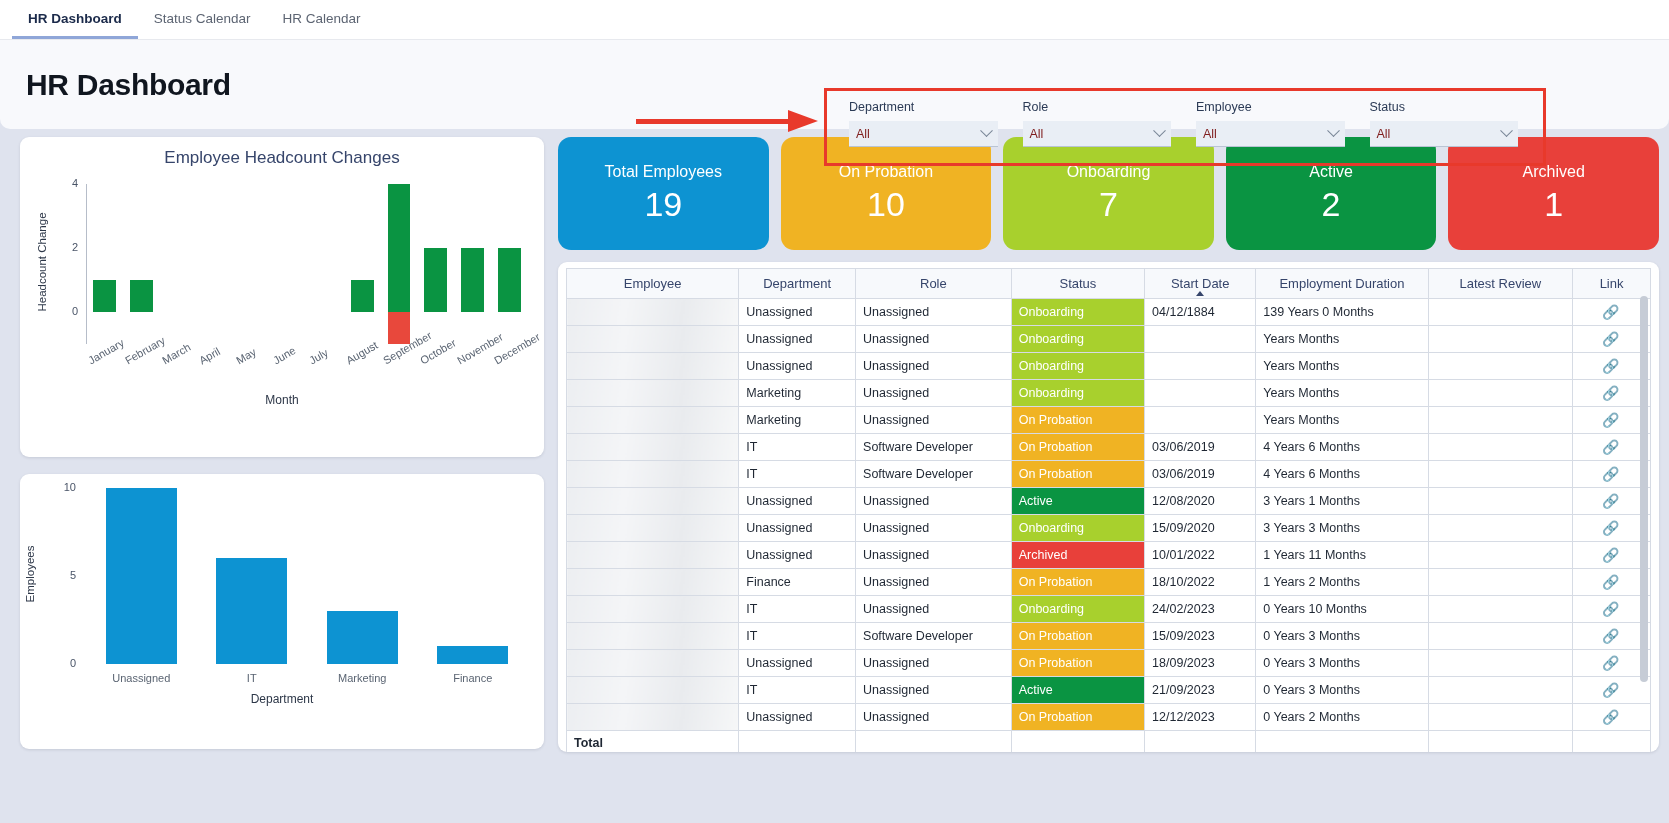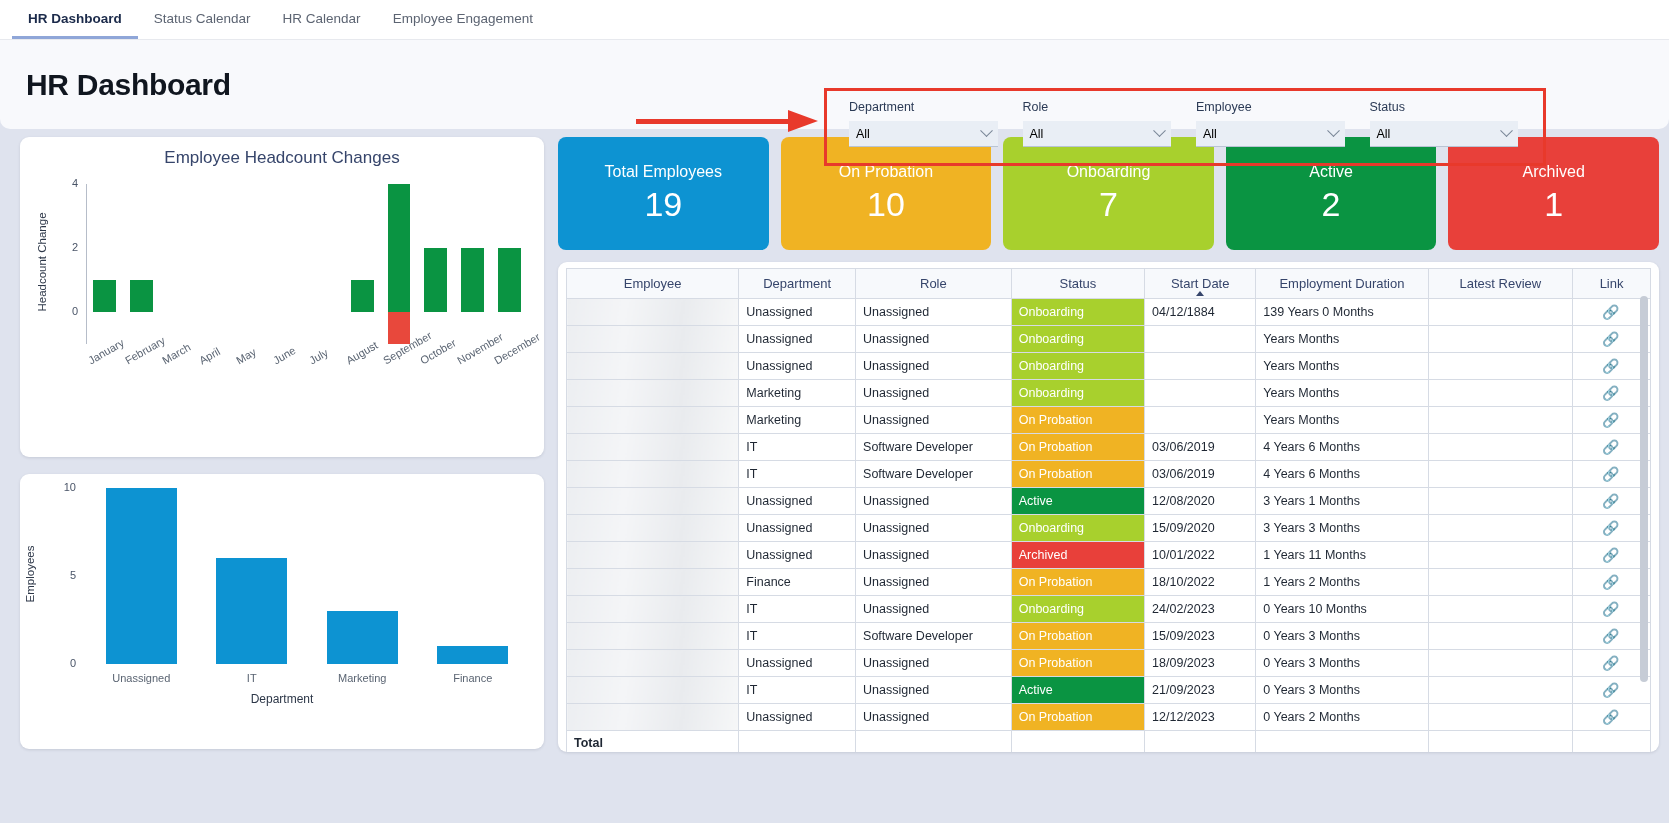--- a/index.html
+++ b/index.html
@@ -58,21 +58,21 @@
     padding: 9px 0 0 22px;
   }
   .filter { width: 152px; margin-right: 25px; }
   .filter-label { font-size: 12.5px; color: #2b3a55; margin-bottom: 7px; }
   .filter-select {
     height: 26px; background: #e9eef5;
     border: none; border-bottom: 1px solid #b9c4d4;
     display: flex; align-items: center; justify-content: space-between;
     padding: 0 7px; cursor: pointer;
   }
-  .filter-value { font-size: 12.5px; color: #000000; }
+  .filter-value { font-size: 12.5px; color: #7f1d1d; }
   .chev { width: 9px; height: 9px; border-right: 1.6px solid #7a8798; border-bottom: 1.6px solid #7a8798;
           transform: rotate(45deg) translate(-2px,-2px); }
 
   
   .body { display: flex; padding: 8px 10px 0 20px; gap: 14px; }
   .left-col { width: 524px; display: flex; flex-direction: column; gap: 17px; }
   .right-col { flex: 1; display: flex; flex-direction: column; gap: 12px; }
 
   .card { background: #fff; border-radius: 9px; box-shadow: 0 1px 3px rgba(30,40,60,.13); }
 
@@ -93,21 +93,21 @@
   .bar { position: absolute; }
   .xtick {
     position: absolute; font-size: 11px; color: #5a6472;
     transform: rotate(-30deg); transform-origin: left top; white-space: nowrap;
   }
   .xlab { text-align: center; font-size: 12px; color: #2d3748; }
 
   
   .kpis { display: flex; gap: 12px; }
   .kpi {
-    flex: 1; height: 113px; border-radius: 8px;
+    flex: 1; height: 113px; border-radius: 13px;
     display: flex; flex-direction: column; align-items: center; justify-content: center;
     color: #fff; cursor: pointer;
   }
   .kpi-label { font-size: 16px; }
   .kpi-value { font-size: 34px; margin-top: 4px; }
 
   
   .tablecard { position: relative; padding: 6px 8px 6px 8px; overflow: hidden; height: 490px; }
   table { width: 100%; border-collapse: collapse; table-layout: fixed; }
   th {
@@ -135,21 +135,20 @@
     background: #c6ccd6; border-radius: 4px; cursor: pointer;
   }
 </style>
 </head>
 <body>
 
 <div class="tabbar" id="tabbar">
     <div class="tab active">HR Dashboard</div>
     <div class="tab">Status Calendar</div>
     <div class="tab">HR Calendar</div>
-    <div class="tab">Employee Engagement</div>
   </div>
 
 <div class="headerband">
   <div class="page-title">HR Dashboard</div>
 
   <div class="arrow-wrap">
     <div class="arrow-line"></div>
       <div class="arrow-head"></div>
   </div>
 
@@ -210,20 +209,21 @@
           <div class="bar" style="background: rgb(10, 148, 66); left: 367.665px; width: 22.8367px; top: 16px; height: 128px;"></div>
           <div class="bar" style="background: rgb(232, 72, 60); left: 367.665px; width: 22.8367px; top: 144px; height: 32px;"></div>
           <div class="xtick" style="left: 361.083px; top: 188px;">September</div>
           <div class="bar" style="background: rgb(10, 148, 66); left: 404.498px; width: 22.8367px; top: 80px; height: 64px;"></div>
           <div class="xtick" style="left: 397.917px; top: 188px;">October</div>
           <div class="bar" style="background: rgb(10, 148, 66); left: 441.332px; width: 22.8367px; top: 80px; height: 64px;"></div>
           <div class="xtick" style="left: 434.75px; top: 188px;">November</div>
           <div class="bar" style="background: rgb(10, 148, 66); left: 478.165px; width: 22.8367px; top: 80px; height: 64px;"></div>
           <div class="xtick" style="left: 471.583px; top: 188px;">December</div>
         </div>
+      <div class="xlab">Month</div>
     </div>
 
     <div class="card" style="height:275px;">
       <div class="plot" id="ds-plot" style="height:218px;">
           <div class="ylab" style="left: -18px; top: 94px;">Employees</div>
           <div class="ytick" style="left: 34px; top: 183px;">0</div>
           <div class="ytick" style="left: 34px; top: 95px;">5</div>
           <div class="ytick" style="left: 34px; top: 7px;">10</div>
           <div class="bar" style="background: rgb(13, 147, 210); left: 85.89px; width: 70.72px; top: 14px; height: 176px;"></div>
           <div style="position: absolute; font-size: 11px; color: rgb(90, 100, 114); left: 81.25px; width: 80px; text-align: center; top: 198px;">Unassigned</div>

